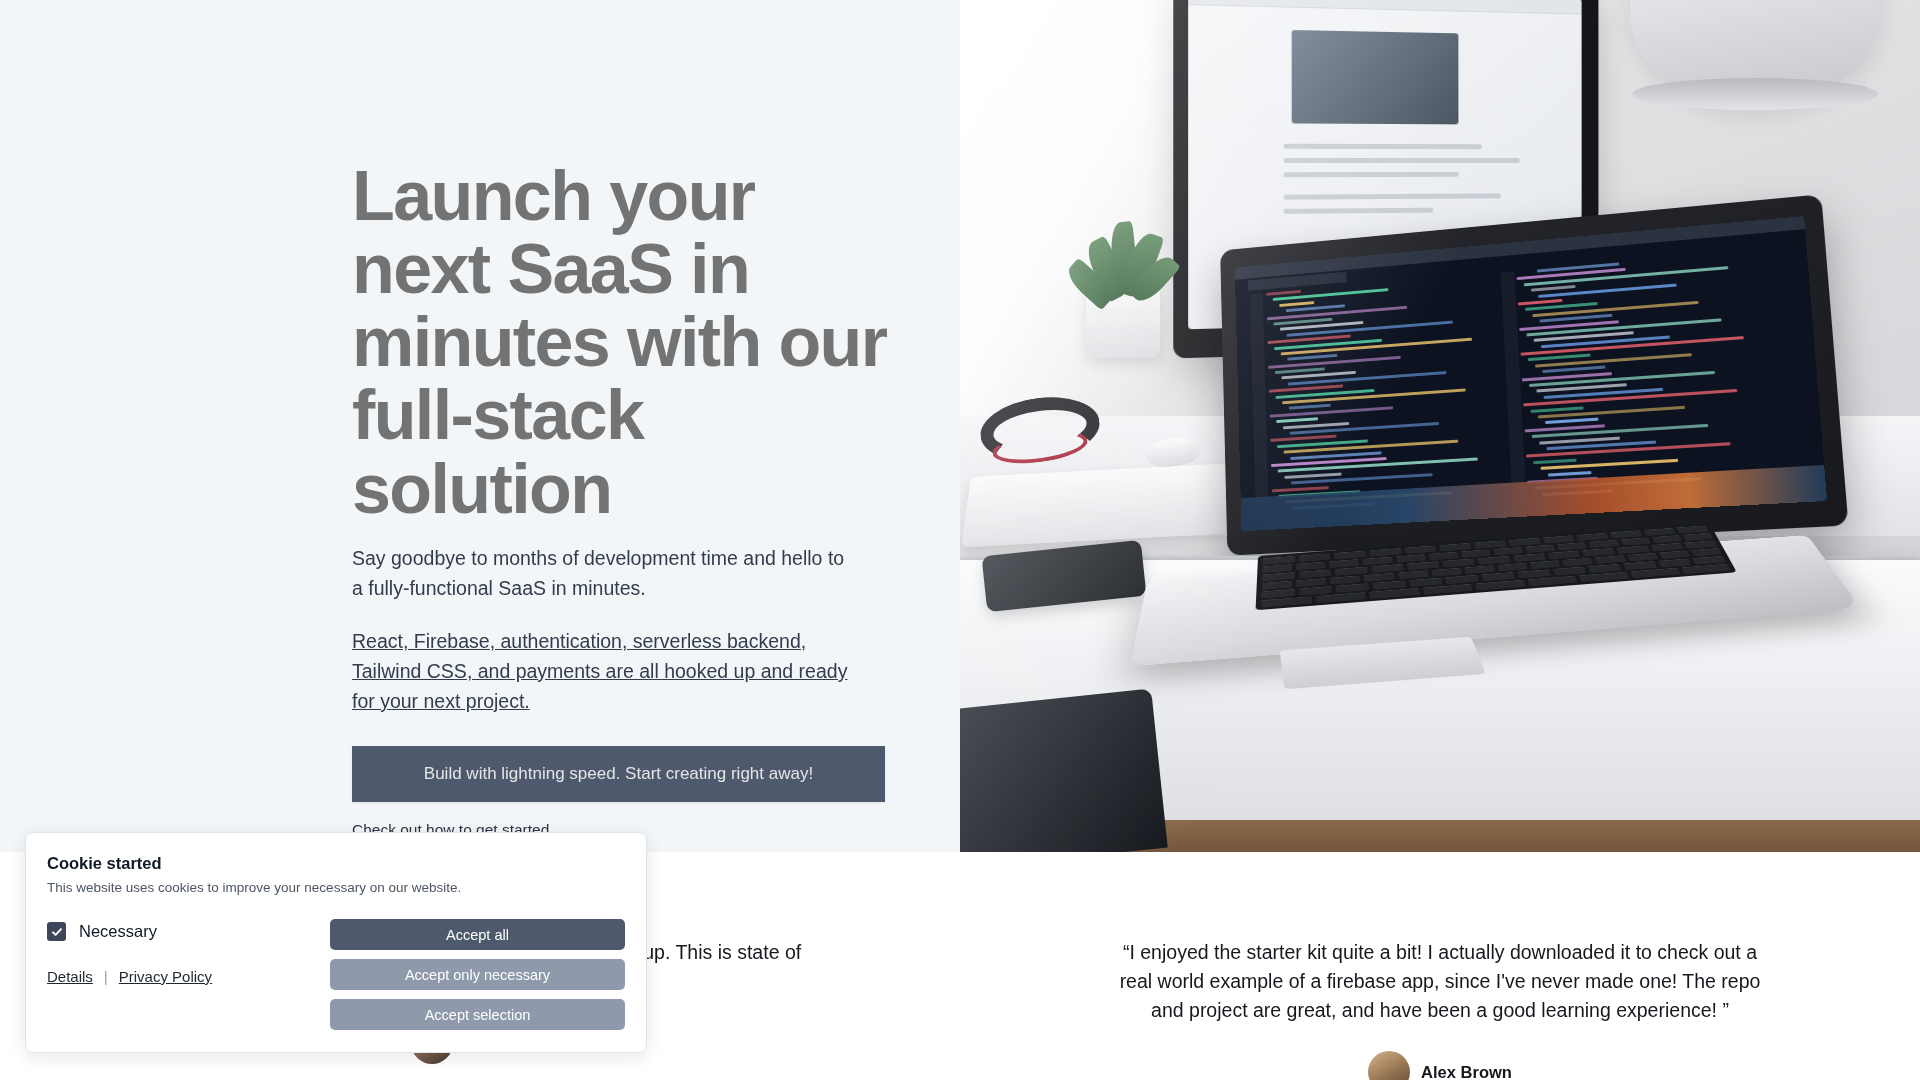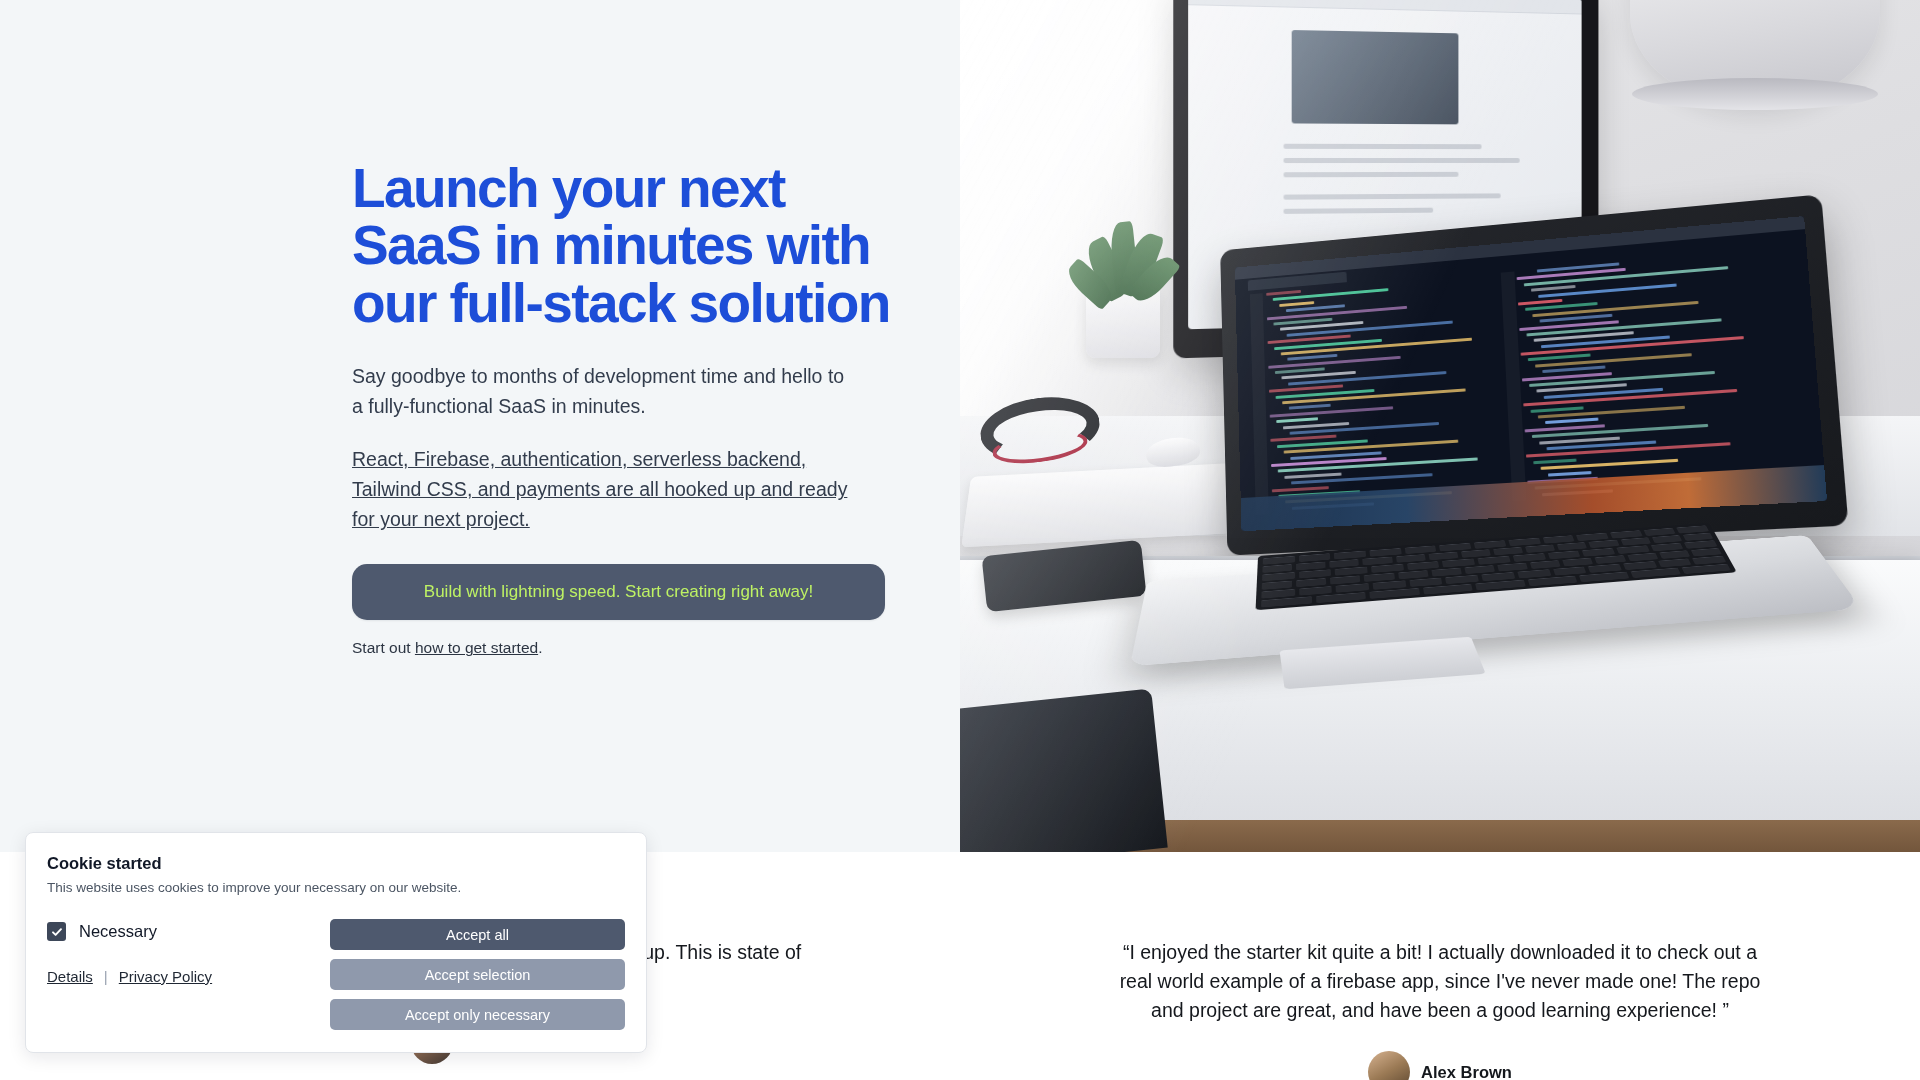--- a/index.html
+++ b/index.html
@@ -124,45 +124,45 @@
   
   .hero-copy {
     position: absolute;
     left: 352px;
     top: 160px;
     width: 540px;
     z-index: 5;
   }
 
   .hero-title {
-    font-size: 55px;
+    font-size: 70px;
     line-height: 1.045;
     letter-spacing: -1.6px;
     font-weight: 800;
-    color: #1d4ed8;
-    margin-bottom: 29px;
+    color: #737373;
+    margin-bottom: 17px;
   }
 
   .hero-para {
     font-size: 19.5px;
     line-height: 1.54;
     color: #323c4c;
     margin-bottom: 23px;
     max-width: 500px;
   }
   .hero-para.second { max-width: 508px; margin-bottom: 30px; text-decoration: underline; }
 
   .cta-button {
     display: block;
     width: 533px;
     height: 56px;
     border: none;
-    border-radius: 15px;
+    border-radius: 0;
     background: #4e596e;
-    color: #bef264;
+    color: #e5e5e5;
     font-family: inherit;
     font-size: 17px;
     cursor: pointer;
     margin-top: 4px;
     box-shadow: 0 1px 2px rgba(16,24,40,.08);
   }
 
   .cta-note {
     margin-top: 19px;
     font-size: 15.5px;
@@ -537,21 +537,21 @@
 
     <div class="hero-left"></div>
 
 
     <div class="hero-copy">
       <h1 class="hero-title">Launch your next SaaS in minutes with our full-stack solution</h1>
       <p class="hero-para">Say goodbye to months of development time and hello to a fully-functional SaaS in minutes.</p>
       <p class="hero-para second">React, Firebase, authentication, serverless backend, Tailwind CSS, and payments are all hooked up and ready for your next project.</p>
       <button class="cta-button">Build with lightning speed. Start creating right away!</button>
       <p class="cta-note">
-        <span>Start out </span><a>how to get started</a><span>.</span>
+        <span>Check out </span><a>how to get started</a><span>.</span>
       </p>
     </div>
 
     <div class="hero-photo">
       <div class="ph wall"></div>
       <div class="ph window-glow"></div>
 
       <div class="ph lamp"></div>
       <div class="ph lamp-rim"></div>
 
@@ -814,20 +814,20 @@
 
         <div class="cookie-links">
           <a>Details</a>
           <span class="link-sep">|</span>
           <a>Privacy Policy</a>
         </div>
       </div>
 
       <div class="cookie-actions">
         <button class="cookie-btn primary">Accept all</button>
+        <button class="cookie-btn secondary">Accept only necessary</button>
         <button class="cookie-btn secondary">Accept selection</button>
-        <button class="cookie-btn secondary">Accept only necessary</button>
       </div>
 
     </div>
   </div>
 
 </div>
 
 </body></html>

